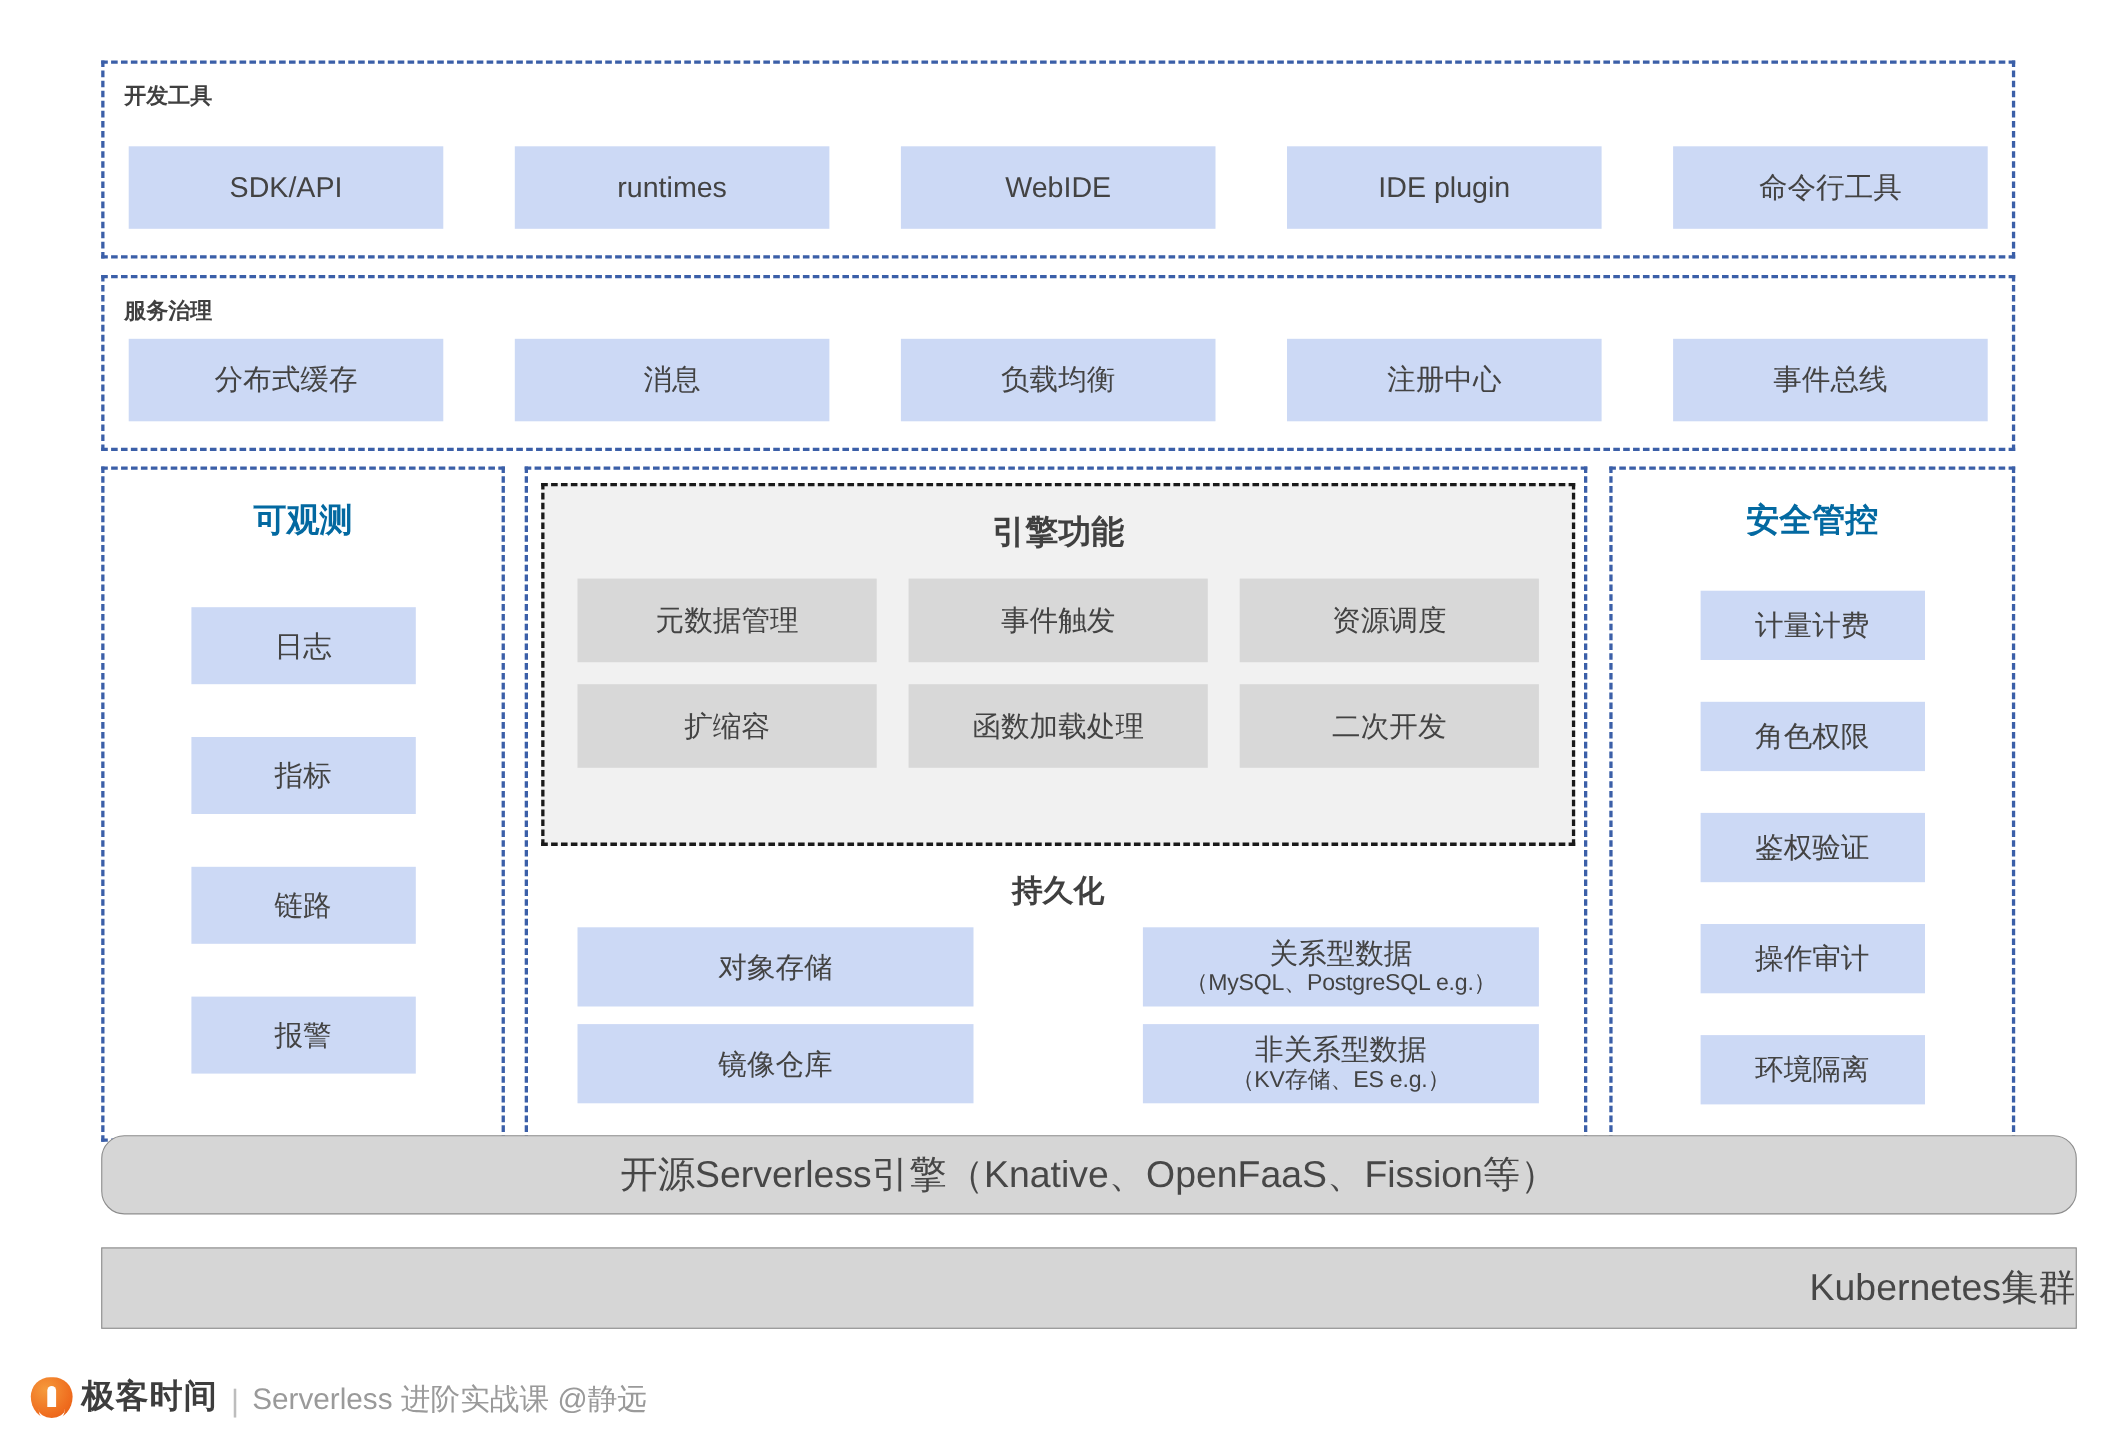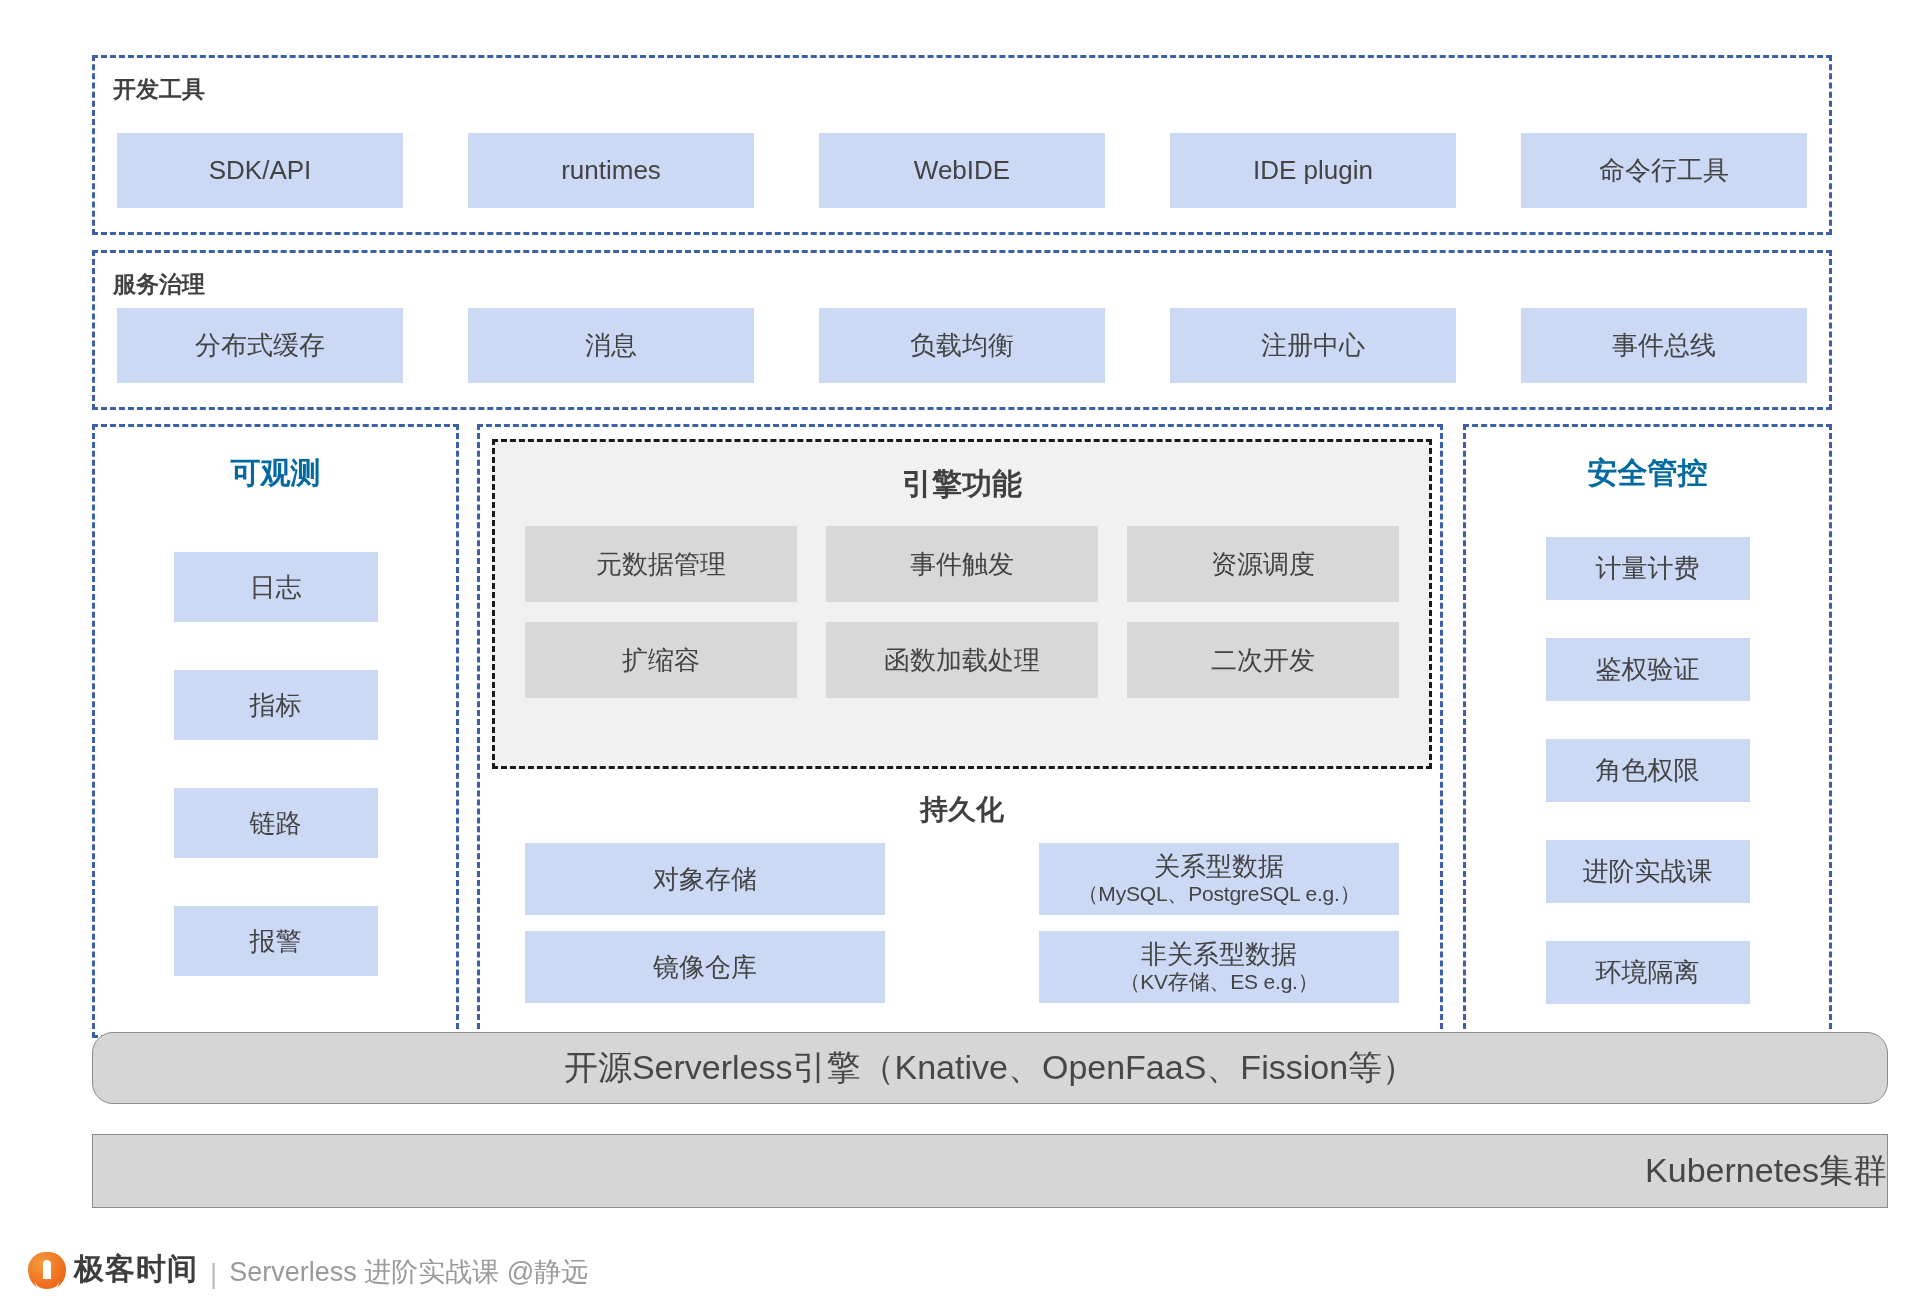--- a/index.html
+++ b/index.html
@@ -47,21 +47,21 @@
   }
 
   
   .dashbox {
     position: absolute;
     border: 3px dashed #3b5fa8;
     background: transparent;
   }
   .dashbox-title {
     position: absolute;
-    font-size: 23px;
+    font-size: 20px;
     font-weight: bold;
     color: #404040;
     white-space: nowrap;
   }
 
   
   #band-dev   { left: 92px;  top: 55px;  width: 1740px; height: 180px; }
   #band-gov   { left: 92px;  top: 250px; width: 1740px; height: 160px; }
 
   .band-title { left: 18px; top: 16px; }
@@ -296,27 +296,27 @@
     </div>
   </div>
 
   <div class="dashbox" id="col-sec">
     <div class="col-title">安全管控</div>
     <div class="col-stack" id="stack-sec">
       <div class="chip">
         <span>计量计费</span>
       </div>
       <div class="chip">
+        <span>角色权限</span>
+      </div>
+      <div class="chip">
         <span>鉴权验证</span>
       </div>
       <div class="chip">
-        <span>角色权限</span>
-      </div>
-      <div class="chip">
-        <span>进阶实战课</span>
+        <span>操作审计</span>
       </div>
       <div class="chip">
         <span>环境隔离</span>
       </div>
     </div>
   </div>
 
   <div class="dashbox" id="col-mid">
 
     <div id="engine">

